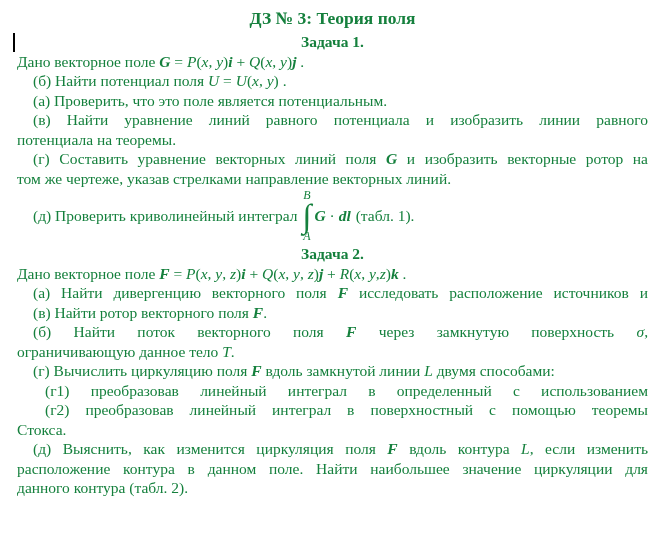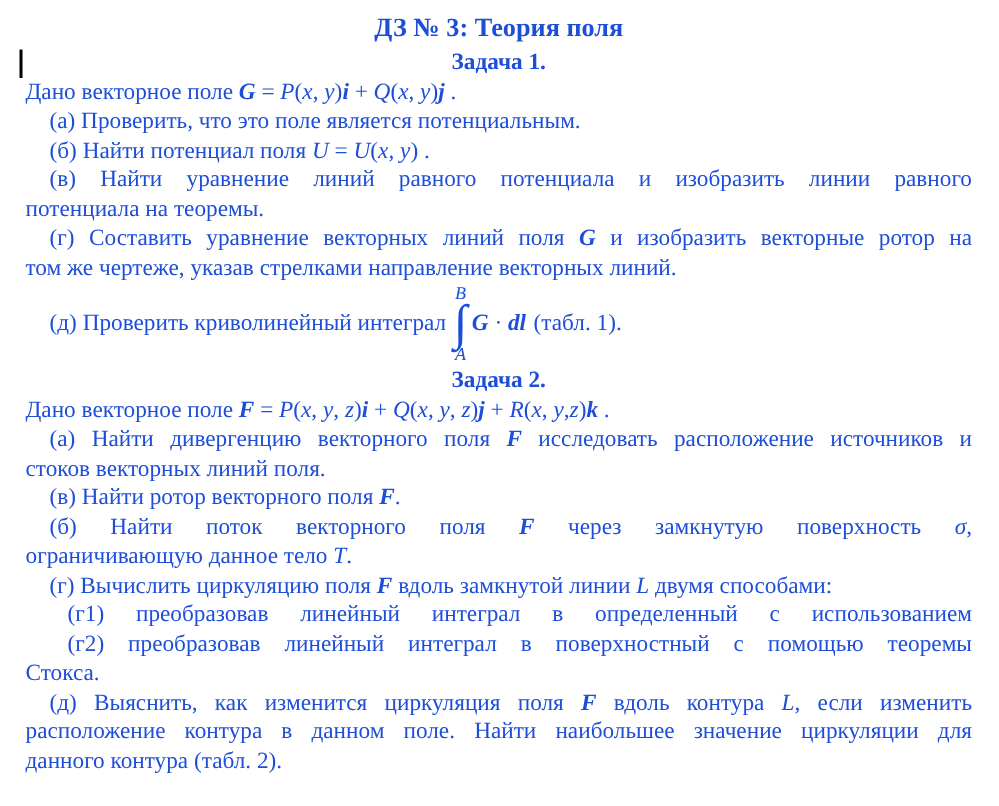--- a/index.html
+++ b/index.html
@@ -1,21 +1,21 @@
 <!DOCTYPE html>
 <html><head>
 <meta charset="utf-8">
 <style>
   html,body { margin:0; padding:0; background:#ffffff; }
   .page {
     position:relative;
     width:666px; height:537px;
     box-sizing:border-box;
     background:#ffffff;
-    color:#1d4ed8;
+    color:#15803d;
     font-family:"Liberation Serif","DejaVu Serif",serif;
     font-size:15.5px;
     line-height:19.5px;
     padding:6px 18px 0 17px;
     overflow:hidden;
   }
   .title {
     text-align:center;
     font-weight:bold;
     font-size:17.5px;
@@ -65,24 +65,24 @@
 <div class="page">
   <div class="caret"></div>
 
   <div class="title">ДЗ № 3: Теория поля</div>
 
   <div class="heading">Задача 1.</div>
   <div class="para p0">
       <div class="ln"><span>Дано векторное поле </span><span class="s-bi">G</span><span> = </span><span class="s-i">P</span><span>(</span><span class="s-i">x</span><span>, </span><span class="s-i">y</span><span>)</span><span class="s-bi">i</span><span> + </span><span class="s-i">Q</span><span>(</span><span class="s-i">x</span><span>, </span><span class="s-i">y</span><span>)</span><span class="s-bi">j</span><span> .</span></div>
     </div>
   <div class="para p1">
-      <div class="ln"><span>(а) Проверить, что это поле является потенциальным.</span></div>
+      <div class="ln"><span>(б) Найти потенциал поля </span><span class="s-i">U</span><span> = </span><span class="s-i">U</span><span>(</span><span class="s-i">x</span><span>, </span><span class="s-i">y</span><span>)</span><span> .</span></div>
     </div>
   <div class="para p1">
-      <div class="ln"><span>(б) Найти потенциал поля </span><span class="s-i">U</span><span> = </span><span class="s-i">U</span><span>(</span><span class="s-i">x</span><span>, </span><span class="s-i">y</span><span>)</span><span> .</span></div>
+      <div class="ln"><span>(а) Проверить, что это поле является потенциальным.</span></div>
     </div>
   <div class="para p1">
       <div class="ln j"><span>(в) Найти уравнение линий равного потенциала и изобразить линии равного</span></div>
       <div class="ln"><span>потенциала на теоремы.</span></div>
     </div>
   <div class="para p1">
       <div class="ln j"><span>(г) Составить уравнение векторных линий поля </span><span class="s-bi">G</span><span> и изобразить векторные ротор на</span></div>
       <div class="ln"><span>том же чертеже, указав стрелками направление векторных линий.</span></div>
     </div>
 
@@ -96,21 +96,20 @@
     <span><span class="s-bi">G</span><span> · </span><span class="s-bi">dl</span></span>
     <span class="suffix-seg"><span>(табл. 1).</span></span>
   </div>
 
   <div class="heading">Задача 2.</div>
   <div class="para p0">
       <div class="ln"><span>Дано векторное поле </span><span class="s-bi">F</span><span> = </span><span class="s-i">P</span><span>(</span><span class="s-i">x</span><span>, </span><span class="s-i">y</span><span>, </span><span class="s-i">z</span><span>)</span><span class="s-bi">i</span><span> + </span><span class="s-i">Q</span><span>(</span><span class="s-i">x</span><span>, </span><span class="s-i">y</span><span>, </span><span class="s-i">z</span><span>)</span><span class="s-bi">j</span><span> + </span><span class="s-i">R</span><span>(</span><span class="s-i">x</span><span>, </span><span class="s-i">y</span><span>,</span><span class="s-i">z</span><span>)</span><span class="s-bi">k</span><span> .</span></div>
     </div>
   <div class="para p1">
       <div class="ln j"><span>(а) Найти дивергенцию векторного поля </span><span class="s-bi">F</span><span> исследовать расположение источников и</span></div>
-      <div class="ln"><span>стоков векторных линий поля.</span></div>
     </div>
   <div class="para p1">
       <div class="ln"><span>(в) Найти ротор векторного поля </span><span class="s-bi">F</span><span>.</span></div>
     </div>
   <div class="para p1">
       <div class="ln j"><span>(б) Найти поток векторного поля </span><span class="s-bi">F</span><span> через замкнутую поверхность </span><span class="s-i">σ</span><span>,</span></div>
       <div class="ln"><span>ограничивающую данное тело </span><span class="s-i">T</span><span>.</span></div>
     </div>
   <div class="para p1">
       <div class="ln"><span>(г) Вычислить циркуляцию поля </span><span class="s-bi">F</span><span> вдоль замкнутой линии </span><span class="s-i">L</span><span> двумя способами:</span></div>

